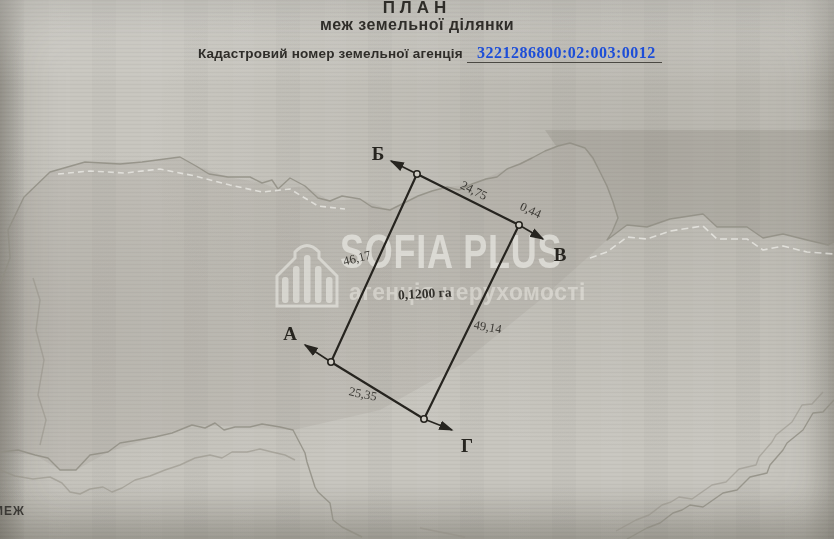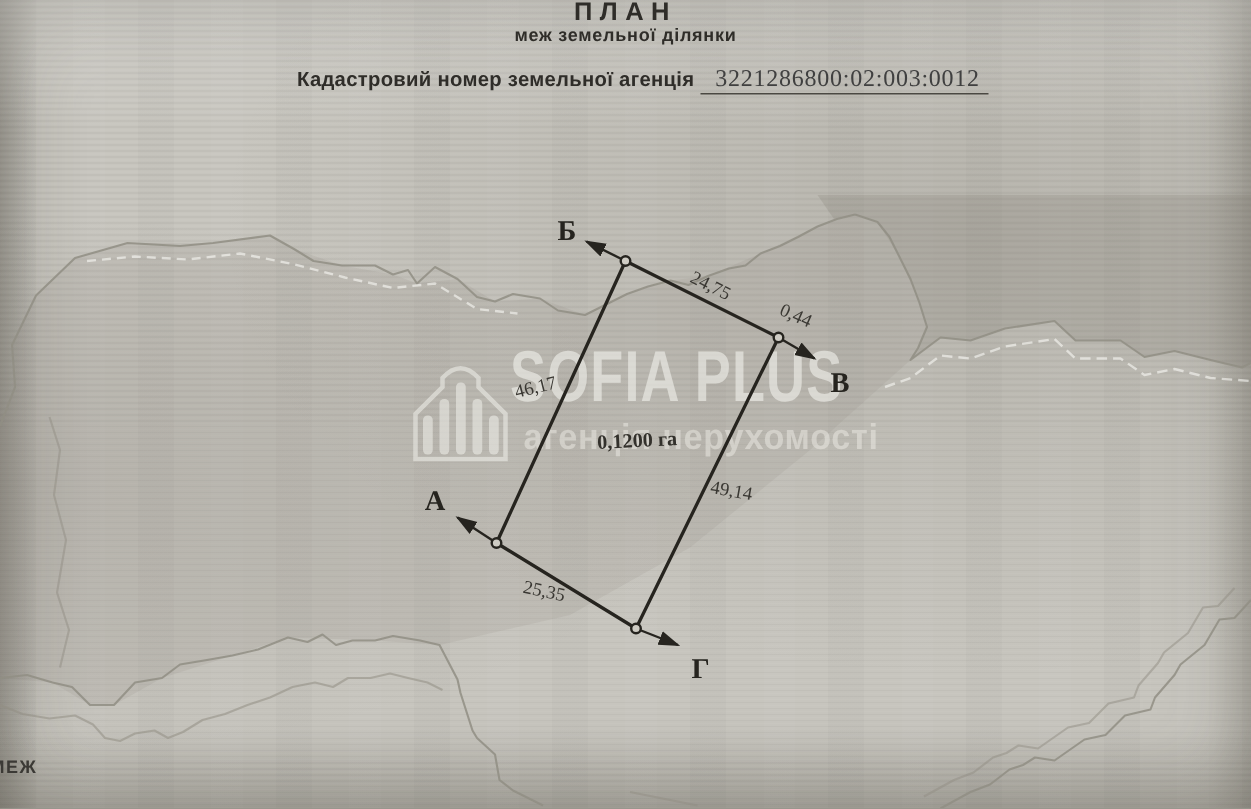--- a/index.html
+++ b/index.html
@@ -21,24 +21,24 @@
       linear-gradient(to left, rgba(70,66,58,.12), rgba(70,66,58,0) 3%),
       repeating-linear-gradient(0deg, rgba(255,255,255,.035) 0 1px, rgba(0,0,0,0) 1px 2px, rgba(0,0,0,.03) 2px 3px, rgba(0,0,0,0) 3px 4px),
       repeating-linear-gradient(90deg, rgba(0,0,0,.02) 0 24px, rgba(0,0,0,0) 24px 49px, rgba(255,255,255,.025) 49px 70px, rgba(0,0,0,0) 70px 92px);
   }
   svg{position:absolute;inset:0;}
   #map-lines{z-index:1;}
   #watermark{position:absolute;inset:0;z-index:2;pointer-events:none;}
   #plot{z-index:3;}
   .hdr{position:absolute;z-index:4;color:#2f2d29;}
   #hdr-title{top:-2px;left:0;width:834px;text-align:center;font-size:17px;font-weight:bold;letter-spacing:5px;}
-  #hdr-sub{top:16px;left:0;width:834px;text-align:center;font-size:12px;font-weight:bold;letter-spacing:.5px;}
+  #hdr-sub{top:16px;left:0;width:834px;text-align:center;font-size:16px;font-weight:bold;letter-spacing:.5px;}
   #hdr-cad{top:44px;left:198px;font-size:13.5px;font-weight:bold;letter-spacing:.2px;}
   #hdr-cad .num{
-    font-family:"Liberation Serif",serif;font-weight:normal;font-size:16px;color:#404040;
+    font-family:"Liberation Serif",serif;font-weight:bold;font-size:16px;color:#1d4ed8;
     border-bottom:1.5px solid #4a4842;padding:0 6px 1px 10px;margin-left:4px;letter-spacing:.5px;
   }
   #brand{position:absolute;left:340px;top:232px;width:260px;line-height:40px;
     font-weight:bold;font-size:48px;color:rgba(242,241,236,.60);white-space:nowrap;
     transform:scale(.75,1);transform-origin:left center;letter-spacing:1px;}
   #tagline{position:absolute;left:349px;top:278px;font-size:24px;font-weight:bold;
     color:rgba(240,239,233,.48);white-space:nowrap;letter-spacing:.5px;
     transform:scale(.95,1);transform-origin:left center;}
   #map-note{position:absolute;left:-7px;top:504px;z-index:4;font-size:12px;font-weight:bold;
     letter-spacing:1px;color:#3b3935;}

